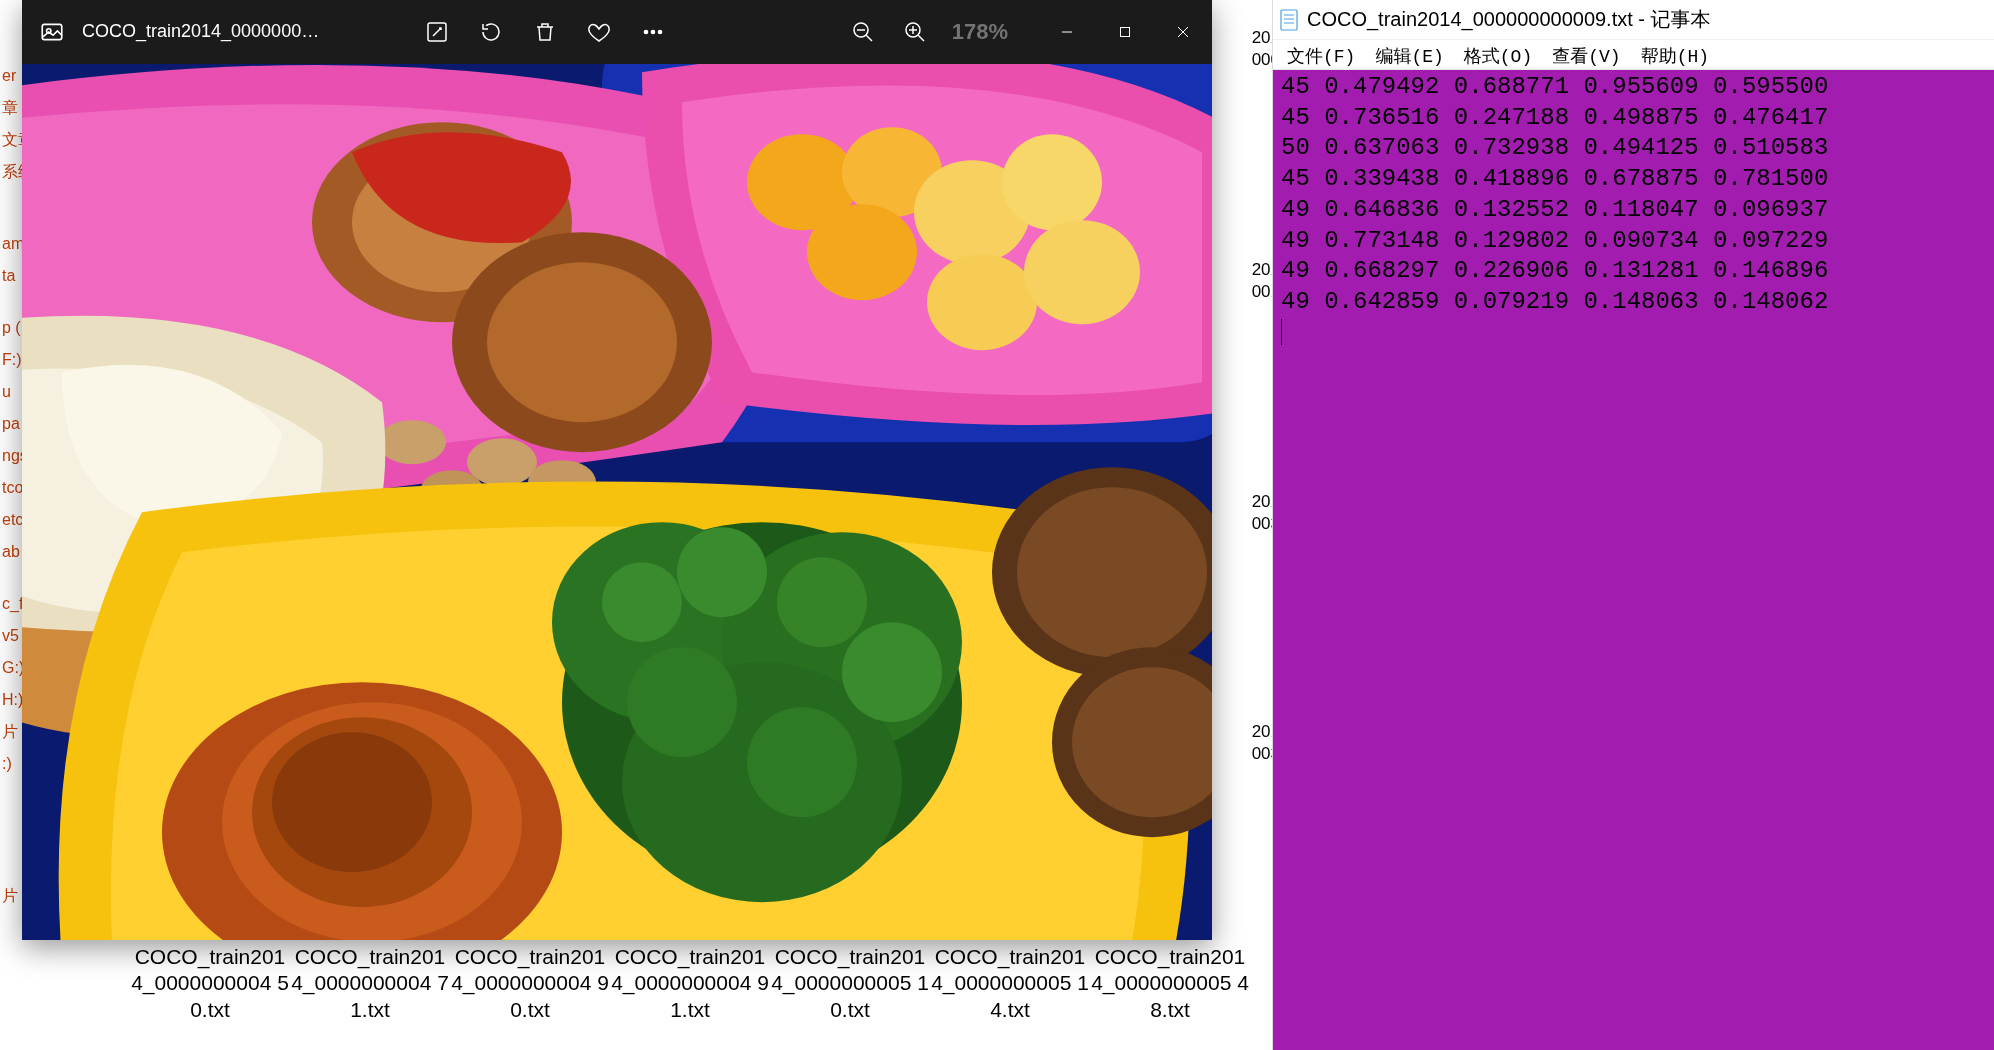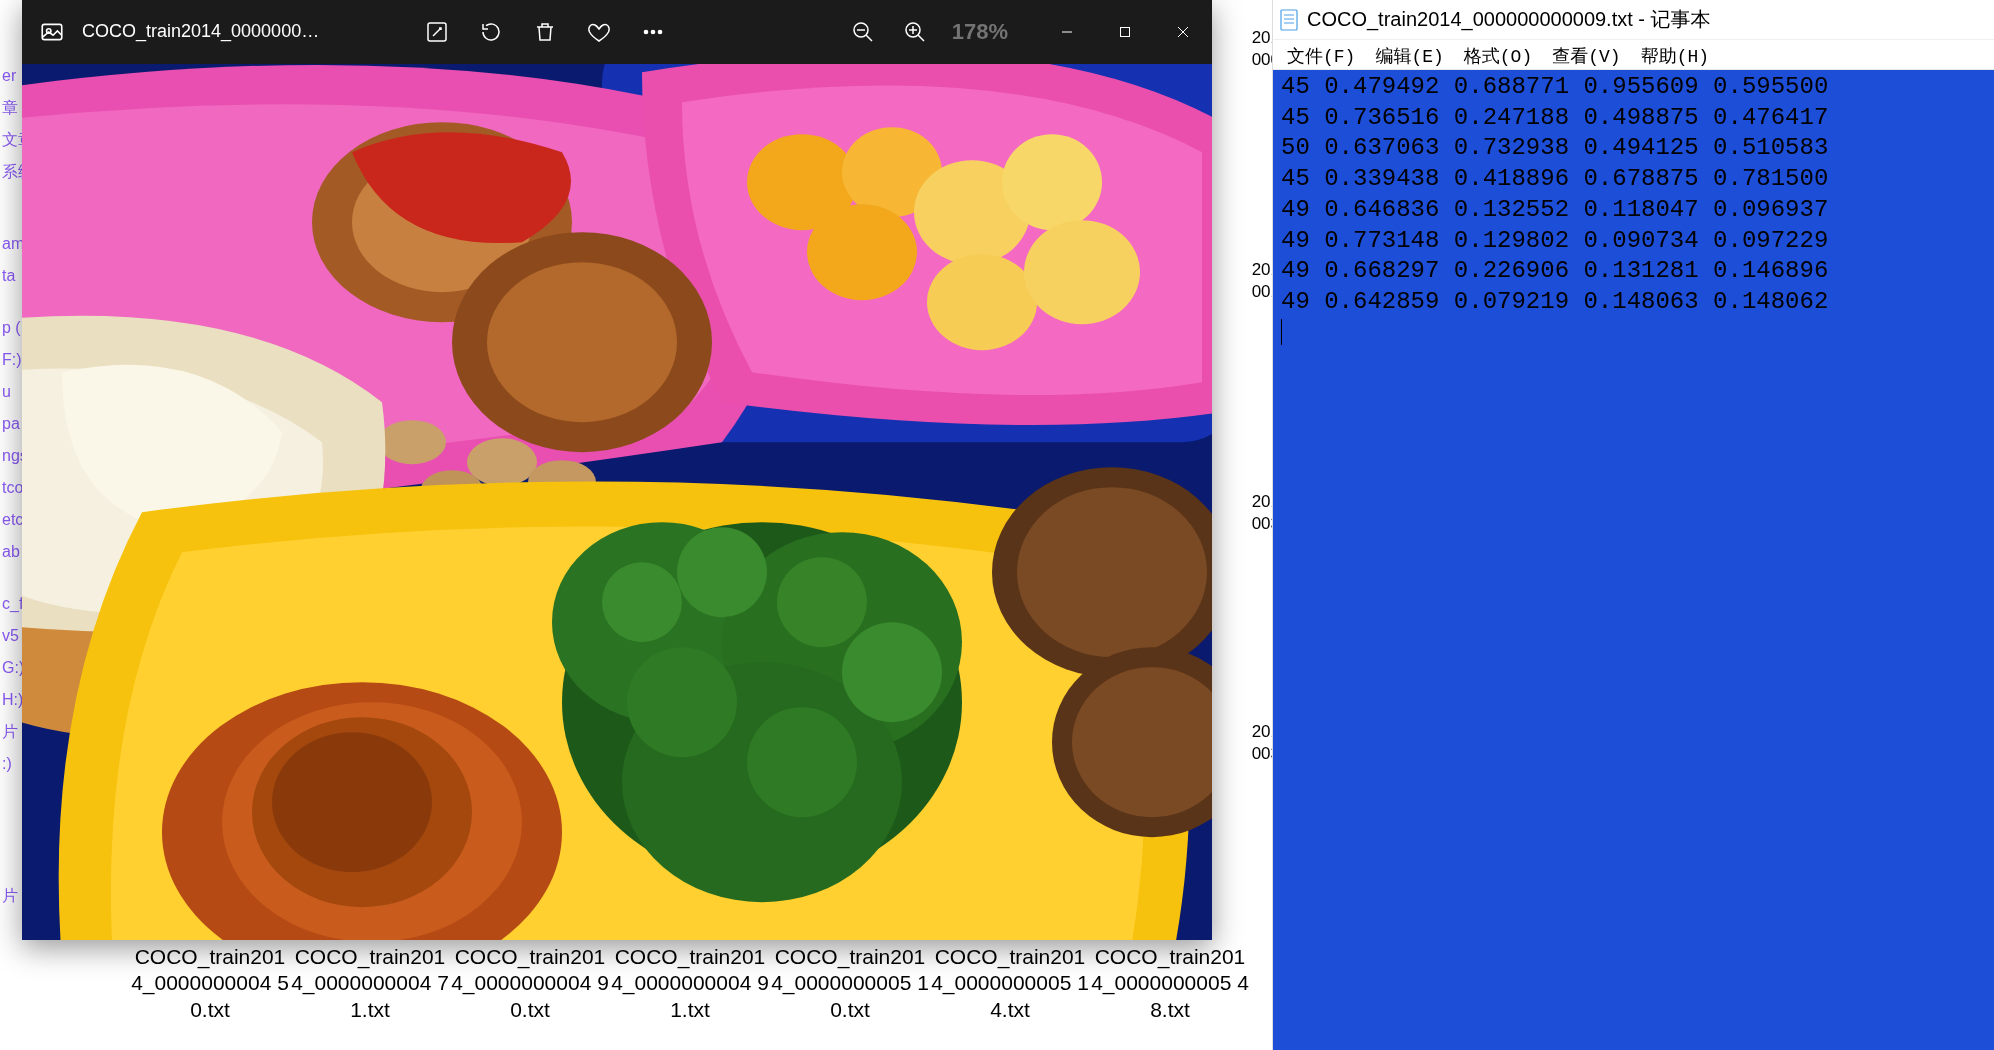--- a/index.html
+++ b/index.html
@@ -14,21 +14,21 @@
   }
   
   .left-sidebar {
     position: absolute;
     left: 0;
     top: 0;
     width: 40px;
     height: 1050px;
     background: #ffffff;
     font-size: 16px;
-    color: #8b5cf6;
+    color: #c2410c;
     overflow: hidden;
   }
   .left-sidebar div {
     height: 32px;
     line-height: 32px;
     white-space: nowrap;
     padding-left: 2px;
   }
   
   .photos-window {
@@ -142,21 +142,21 @@
     width: 46px;
   }
 
   
   .notepad {
     position: absolute;
     left: 1272px;
     top: 0;
     width: 722px;
     height: 1050px;
-    background: #1d4ed8;
+    background: #a21caf;
     border-left: 1px solid #dcdcdc;
     display: flex;
     flex-direction: column;
   }
   .notepad-titlebar {
     height: 40px;
     display: flex;
     align-items: center;
     padding-left: 6px;
     gap: 8px;

